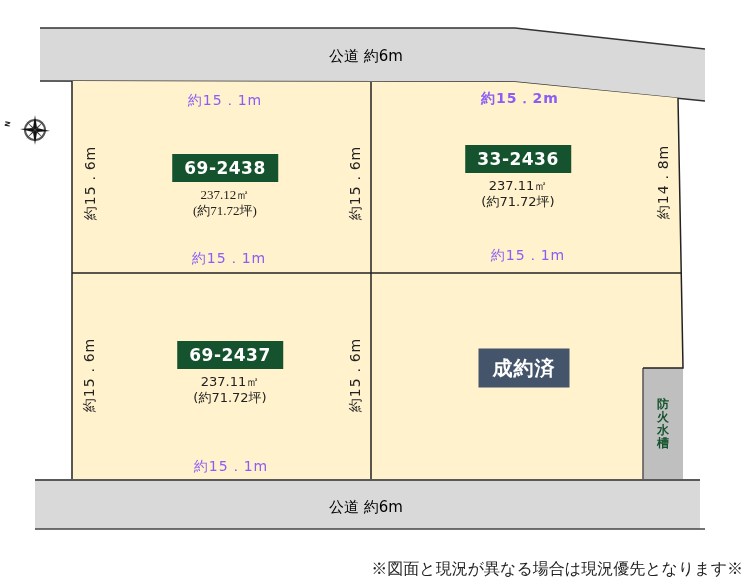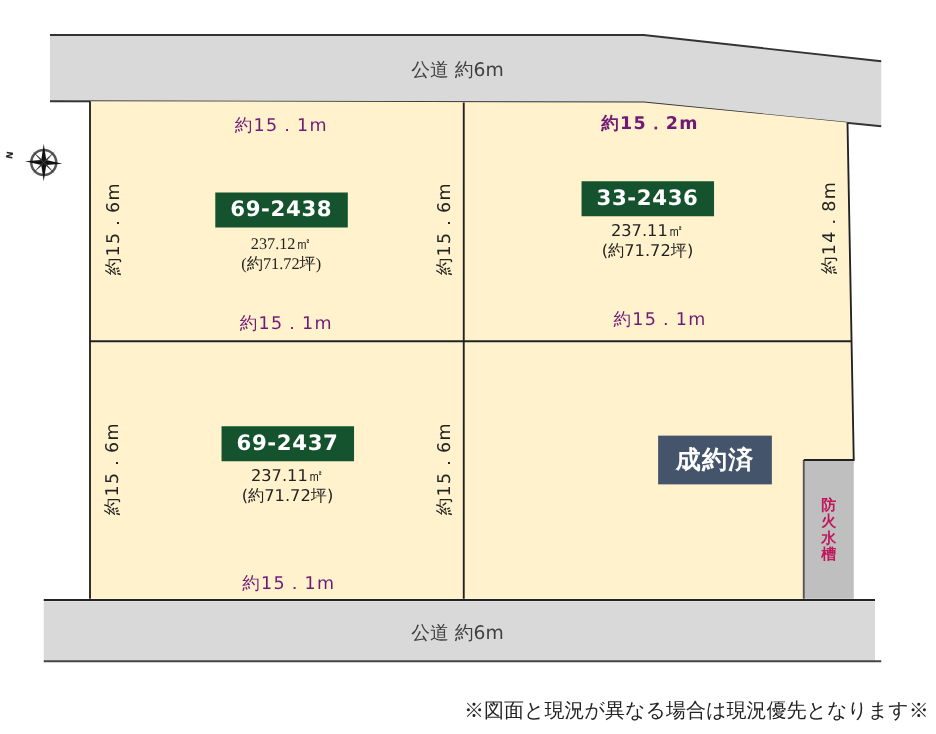--- a/index.html
+++ b/index.html
@@ -1,33 +1,33 @@
 <!DOCTYPE html>
 <html><head>
   <meta charset="utf-8">
   <style>
     html, body { margin: 0; padding: 0; background: #ffffff; }
     body { width: 749px; height: 587px; position: relative; overflow: hidden;
            font-family: "DejaVu Sans", "Liberation Sans", sans-serif; color: #222; }
     svg.plan { position: absolute; left: 0; top: 0; }
-    .lbl { position: absolute; white-space: nowrap; font-size: 14px; color: #701a75;
+    .lbl { position: absolute; white-space: nowrap; font-size: 14px; color: #8b5cf6;
            transform: translate(-50%, -50%); letter-spacing: 1px; }
     .vlbl { position: absolute; white-space: nowrap; font-size: 14px; color: #222;
             transform: translate(-50%, -50%) rotate(-90deg); letter-spacing: 1px; }
-    .road-lbl { position: absolute; font-size: 15px; color: #404040; transform: translate(-50%, -50%);
+    .road-lbl { position: absolute; font-size: 15px; color: #000000; transform: translate(-50%, -50%);
                 white-space: nowrap; }
     .lot-id { position: absolute; transform: translate(-50%, -50%); background: #14532d; color: #fff;
               font-weight: bold; font-size: 17px; padding: 4px 12px; white-space: nowrap; letter-spacing: 0.5px; }
     .sold { position: absolute; transform: translate(-50%, -50%); background: #44546a; color: #fff;
-            font-weight: bold; font-size: 20px; padding: 6px 14px; white-space: nowrap; letter-spacing: 1px; margin-left: 48px; }
+            font-weight: bold; font-size: 20px; padding: 6px 14px; white-space: nowrap; letter-spacing: 1px; }
     .area { position: absolute; transform: translate(-50%, -50%); text-align: center; font-size: 13px;
             line-height: 16px; color: #222; white-space: nowrap; }
     .cistern-lbl { position: absolute; left: 663px; top: 424px; transform: translate(-50%, -50%);
                    font-size: 12px; line-height: 13px; width: 14px; text-align: center; font-weight: bold;
-                   color: #be185d; word-break: break-all; white-space: normal; }
+                   color: #14532d; word-break: break-all; white-space: normal; }
     .compass { position: absolute; left: 2px; top: 112px; width: 50px; height: 36px; }
     .note { position: absolute; right: 6px; top: 569px; font-size: 16px; color: #222;
             transform: translateY(-50%); white-space: nowrap; font-family: "Liberation Sans", sans-serif; }
   </style>
 </head>
 <body>
 
 <svg class="plan" width="749" height="587" viewBox="0 0 749 587">
 
   <polygon points="40,28 515,28 705,49 705,101 515,82 40,81" fill="#d9d9d9"></polygon>

